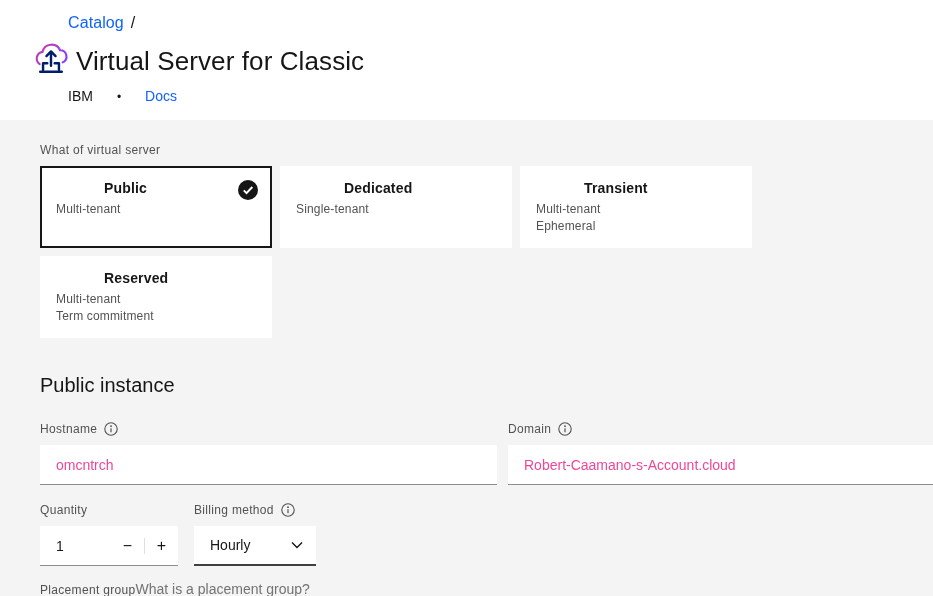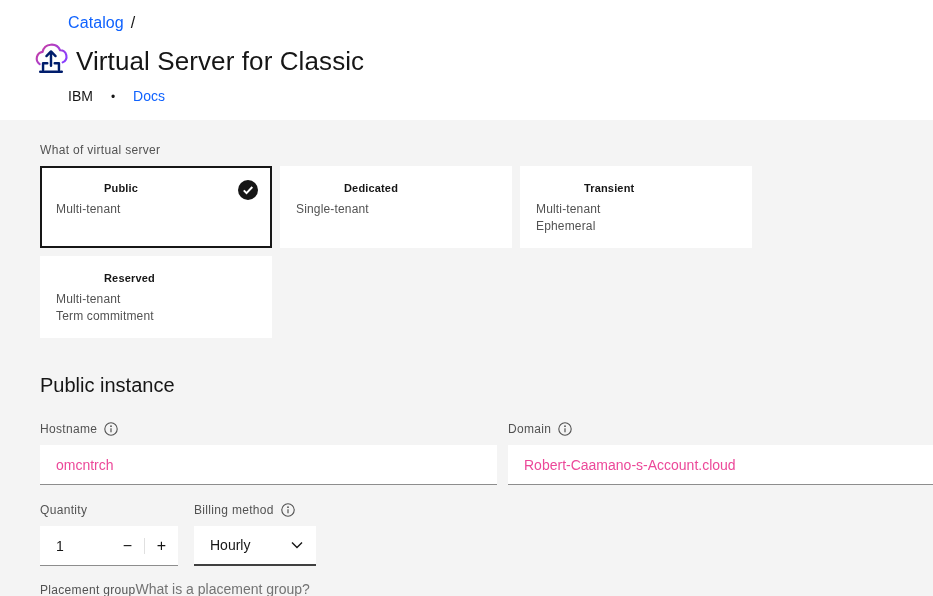--- a/index.html
+++ b/index.html
@@ -6,34 +6,34 @@
   html,body { width:933px; height:596px; background:#fff; font-family:"Liberation Sans", sans-serif; color:#161616; overflow:hidden; }
 
   
   .header { position:relative; height:120px; background:#ffffff; }
   .breadcrumb { position:absolute; left:68px; top:14px; font-size:16px; letter-spacing:.1px; }
   .breadcrumb a { color:#0f62fe; text-decoration:none; cursor:pointer; }
   .breadcrumb .sep { color:#161616; margin-left:7px; }
   .title-row { position:absolute; left:33px; top:42px; display:flex; align-items:center; gap:7px; }
   .product-icon { width:36px; height:38px; display:block; }
   h1.page-title { font-size:26px; font-weight:400; color:#161616; letter-spacing:.1px; }
-  .meta-row { position:absolute; left:68px; top:88px; font-size:14px; display:flex; align-items:flex-end; gap:18px; }
+  .meta-row { position:absolute; left:68px; top:88px; font-size:14px; display:flex; align-items:flex-end; gap:24px; }
   .meta-row .vendor { color:#161616; }
   .meta-row .dot { color:#161616; font-size:12px; }
   .meta-row a { color:#0f62fe; text-decoration:none; cursor:pointer; }
 
   
   .content { background:#f4f4f4; height:476px; padding:23px 0 0 40px; }
 
   .type-label { font-size:12px; letter-spacing:.32px; color:#525252; margin-bottom:9px; }
 
   .tiles { display:flex; flex-wrap:wrap; gap:8px; width:712px; }
   .tile { width:232px; height:82px; background:#ffffff; padding:13px 16px; position:relative; cursor:pointer; }
   .tile.selected { border:2px solid #161616; padding:11px 14px; }
-  .tile-title { font-size:11px; font-weight:700; color:#161616; line-height:18px; margin-bottom:4px; letter-spacing:.16px;padding-left:48px; }
+  .tile-title { font-size:14px; font-weight:700; color:#161616; line-height:18px; margin-bottom:4px; letter-spacing:.16px;padding-left:48px; }
   .tile-line { font-size:12px; color:#525252; line-height:17px; letter-spacing:.16px; }
   .tile-line:empty { display:none; }
   .check-icon { position:absolute; top:12px; right:12px; width:20px; height:20px; }
 
   .section-heading { font-size:20px; font-weight:400; color:#161616; margin-top:34px; line-height:26px; }
 
   .field-label { display:flex; align-items:center; gap:7px; font-size:12px; letter-spacing:.32px; color:#525252; margin-bottom:9px; }
   .info-icon { width:14px; height:14px; display:block; cursor:pointer; }
 
   .form-row1 { display:flex; margin-top:24px; }

